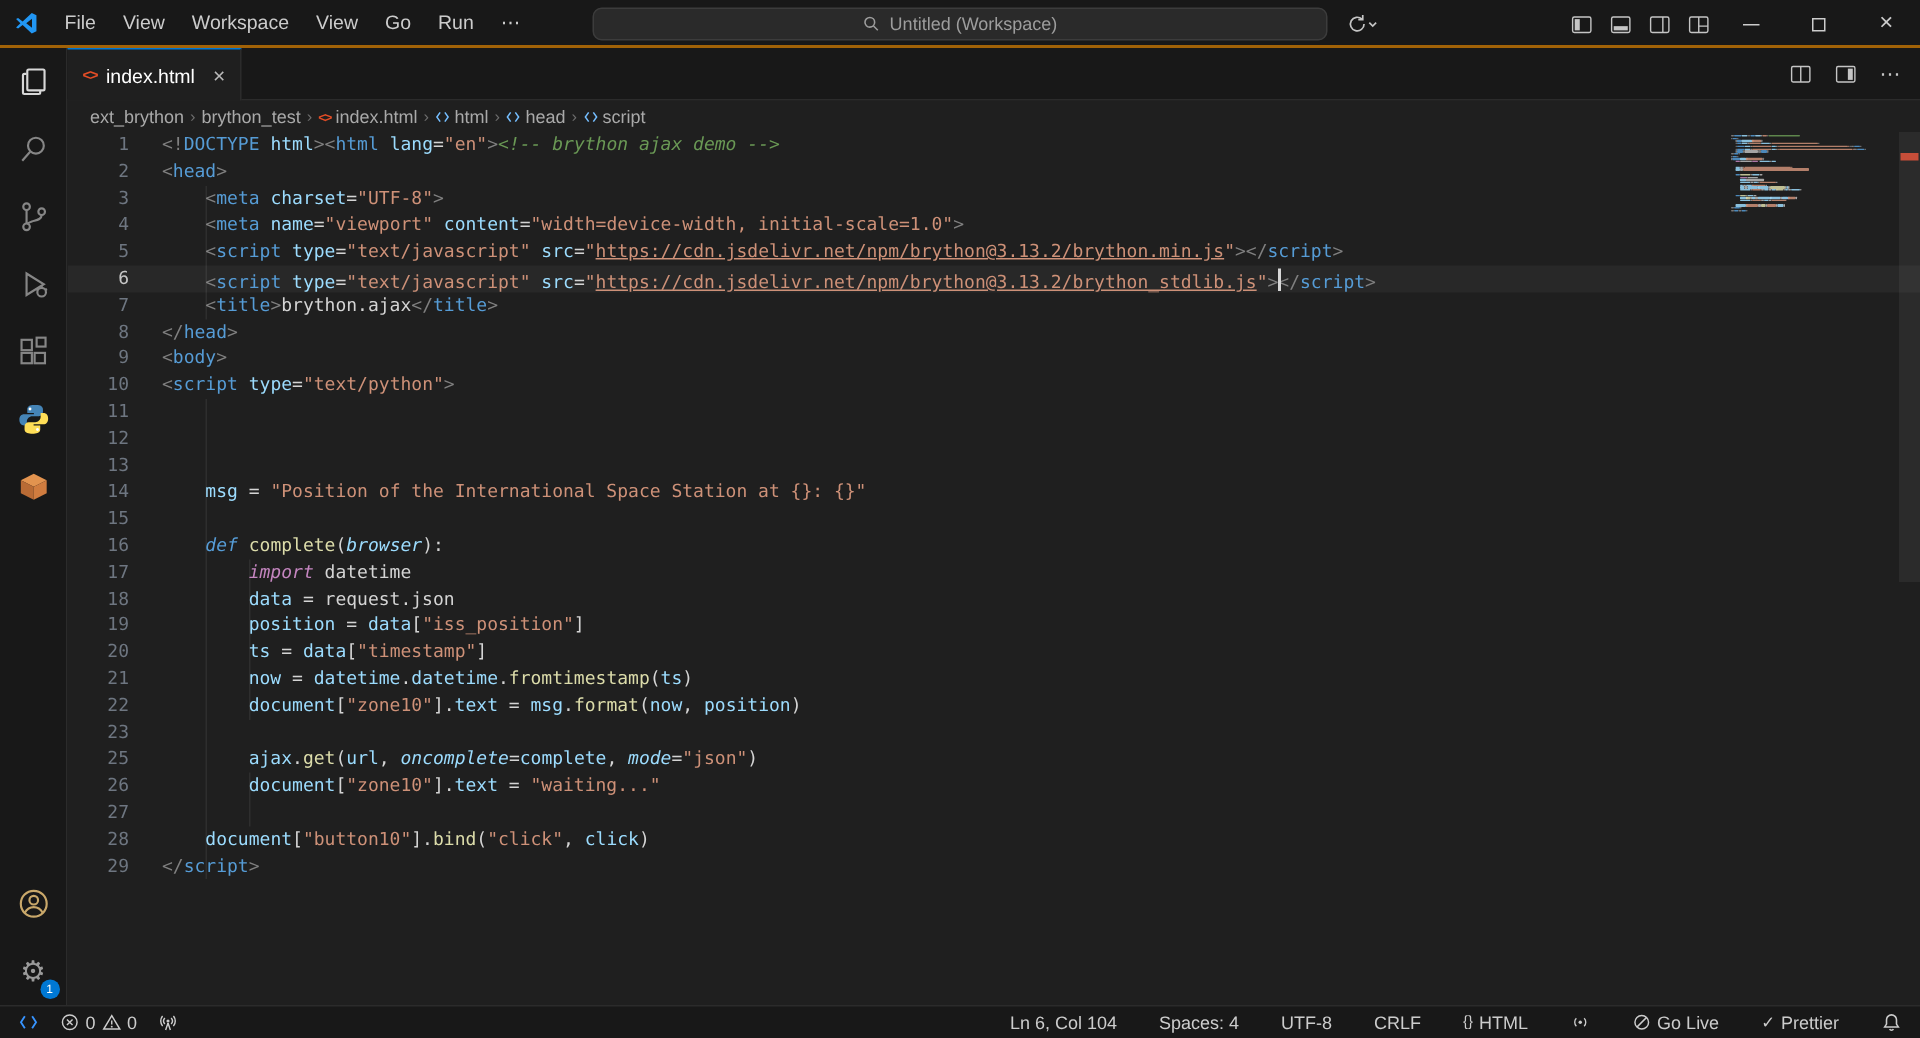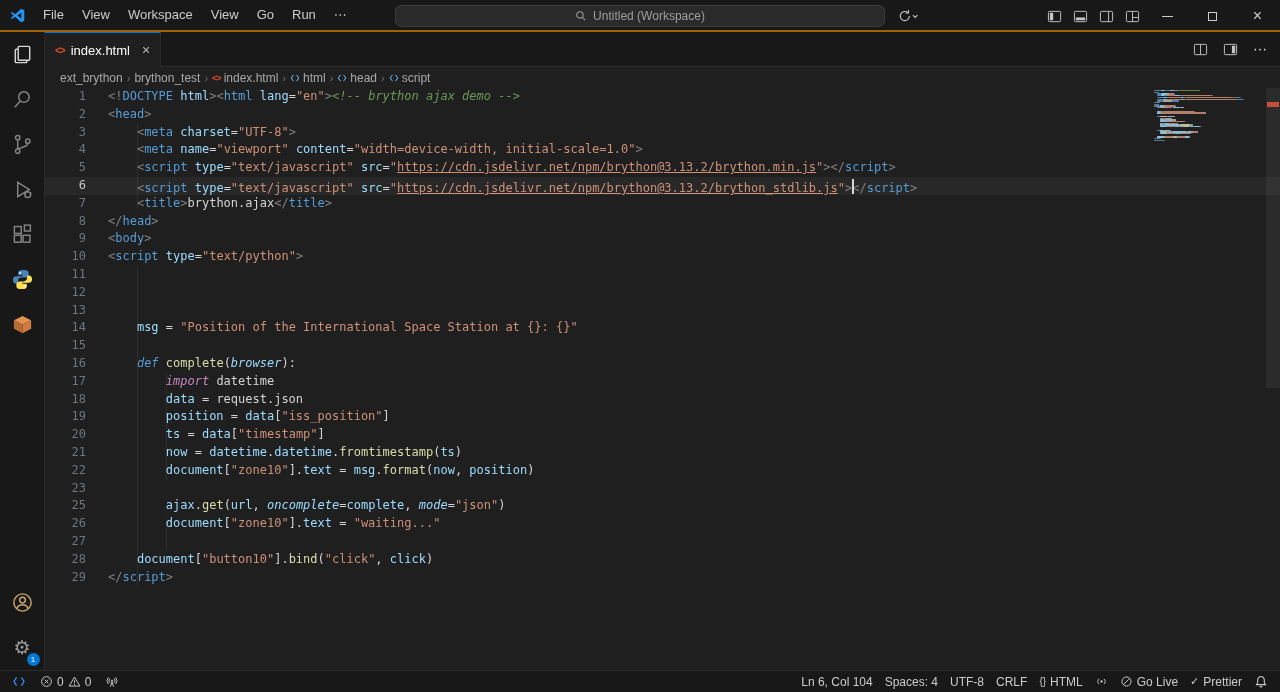--- a/index.html
+++ b/index.html
@@ -89,21 +89,21 @@
   .mm-row { height:1.73px; font-size:0; white-space:nowrap; overflow:hidden; }
   .mm-tok { display:inline-block; height:1.3px; border-radius:0.5px; opacity:0.85; }
   .overview { position:absolute; top:0; right:0; width:14px; bottom:0; z-index:2; }
   .ov-thumb { position:absolute; top:0; left:0; right:0; height:300px; background:rgba(121,121,121,0.14); }
   .ov-cursor { position:absolute; top:14px; left:1px; right:1px; height:5px; background:#c74e39; }
 
   
   .statusbar { height:22px; background:#181818; border-top:1px solid #2b2b2b; flex:none;
                display:flex; align-items:center; font-size:12px; color:#cccccc; padding:0 6px; }
   .sb-left { display:flex; align-items:center; gap:2px; }
-  .sb-right { margin-left:auto; display:flex; align-items:center; gap:0; }
+  .sb-right { margin-left:auto; display:flex; align-items:center; gap:16px; }
   .sb-item { display:flex; align-items:center; gap:4px; padding:0 6px; height:22px; }
   .braces { font-size:10px; color:#cccccc; }
   .check { font-size:11px; }
   svg.ic { display:block; }
 </style>
 </head>
 <body>
 
 <div class="window">
 

